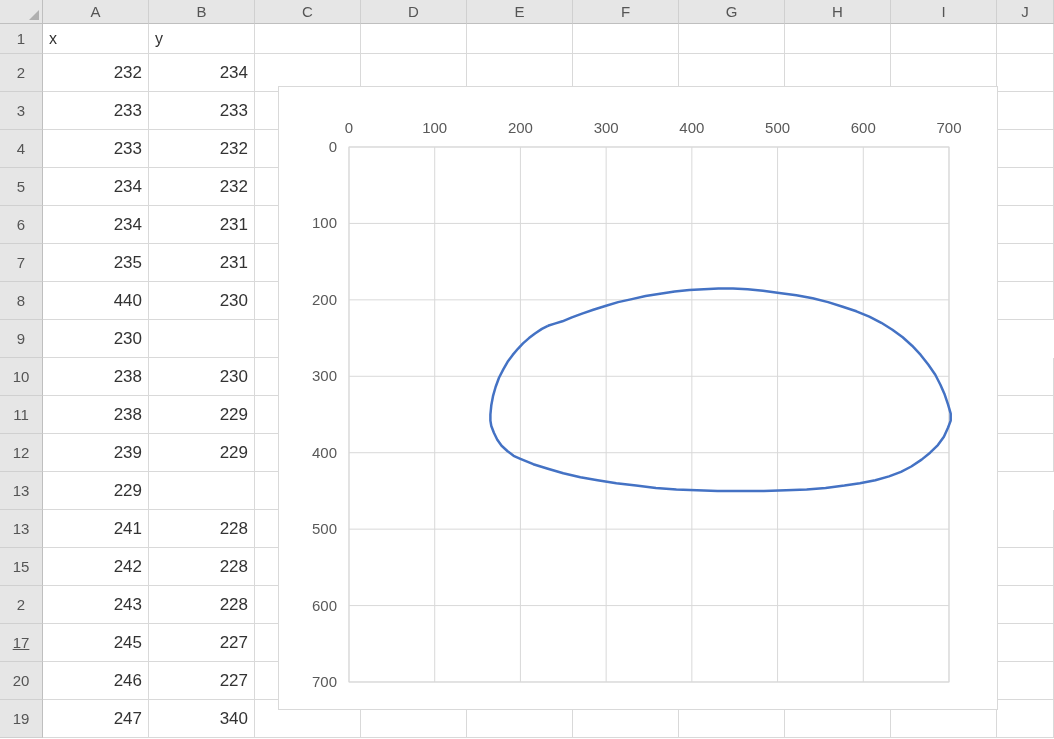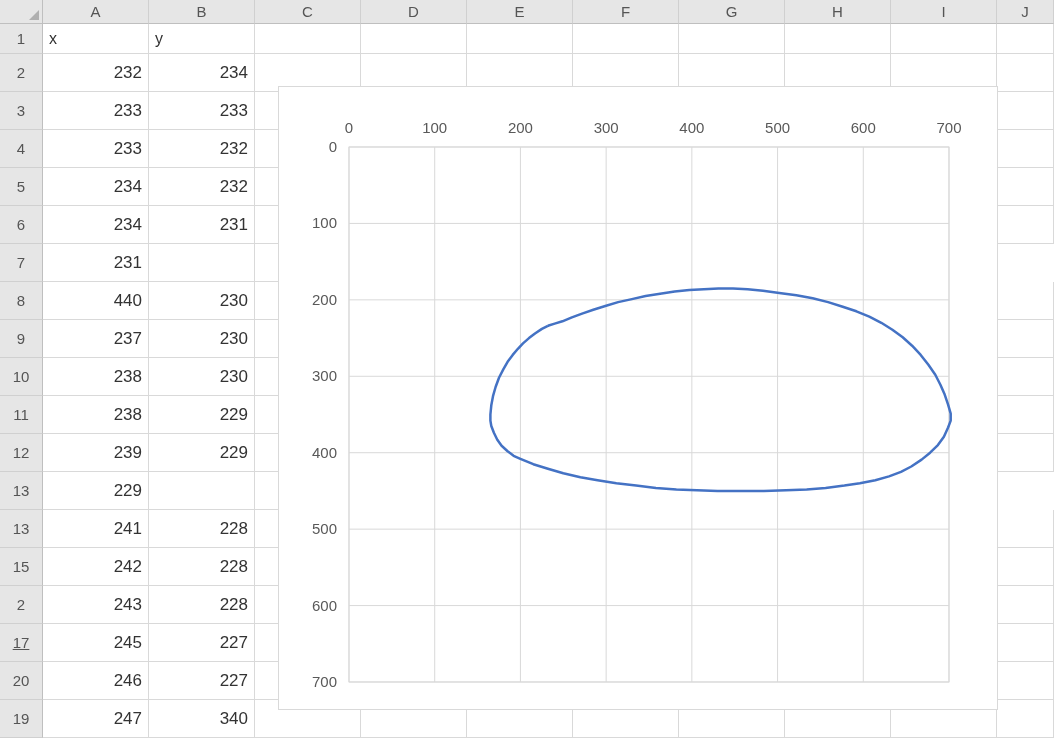--- a/index.html
+++ b/index.html
@@ -199,20 +199,21 @@
         <div class="cell" style="width: 106px; height: 38px;"></div>
         <div class="cell" style="width: 106px; height: 38px;"></div>
         <div class="cell" style="width: 106px; height: 38px;"></div>
         <div class="cell" style="width: 106px; height: 38px;"></div>
         <div class="cell" style="width: 106px; height: 38px;"></div>
         <div class="cell" style="width: 106px; height: 38px;"></div>
         <div class="cell" style="width: 106px; height: 38px;"></div>
         <div class="cell" style="width: 57px; height: 38px;"></div>
       </div>
       <div class="cellrow">
+        <div class="cell" style="width: 106px; height: 38px;">235</div>
         <div class="cell" style="width: 106px; height: 38px;">231</div>
         <div class="cell" style="width: 106px; height: 38px;"></div>
         <div class="cell" style="width: 106px; height: 38px;"></div>
         <div class="cell" style="width: 106px; height: 38px;"></div>
         <div class="cell" style="width: 106px; height: 38px;"></div>
         <div class="cell" style="width: 106px; height: 38px;"></div>
         <div class="cell" style="width: 106px; height: 38px;"></div>
         <div class="cell" style="width: 106px; height: 38px;"></div>
         <div class="cell" style="width: 57px; height: 38px;"></div>
       </div>
@@ -222,21 +223,20 @@
         <div class="cell" style="width: 106px; height: 38px;"></div>
         <div class="cell" style="width: 106px; height: 38px;"></div>
         <div class="cell" style="width: 106px; height: 38px;"></div>
         <div class="cell" style="width: 106px; height: 38px;"></div>
         <div class="cell" style="width: 106px; height: 38px;"></div>
         <div class="cell" style="width: 106px; height: 38px;"></div>
         <div class="cell" style="width: 106px; height: 38px;"></div>
         <div class="cell" style="width: 57px; height: 38px;"></div>
       </div>
       <div class="cellrow">
-        <div class="cell" style="width: 106px; height: 38px;">237</div>
         <div class="cell" style="width: 106px; height: 38px;">230</div>
         <div class="cell" style="width: 106px; height: 38px;"></div>
         <div class="cell" style="width: 106px; height: 38px;"></div>
         <div class="cell" style="width: 106px; height: 38px;"></div>
         <div class="cell" style="width: 106px; height: 38px;"></div>
         <div class="cell" style="width: 106px; height: 38px;"></div>
         <div class="cell" style="width: 106px; height: 38px;"></div>
         <div class="cell" style="width: 106px; height: 38px;"></div>
         <div class="cell" style="width: 57px; height: 38px;"></div>
       </div>

